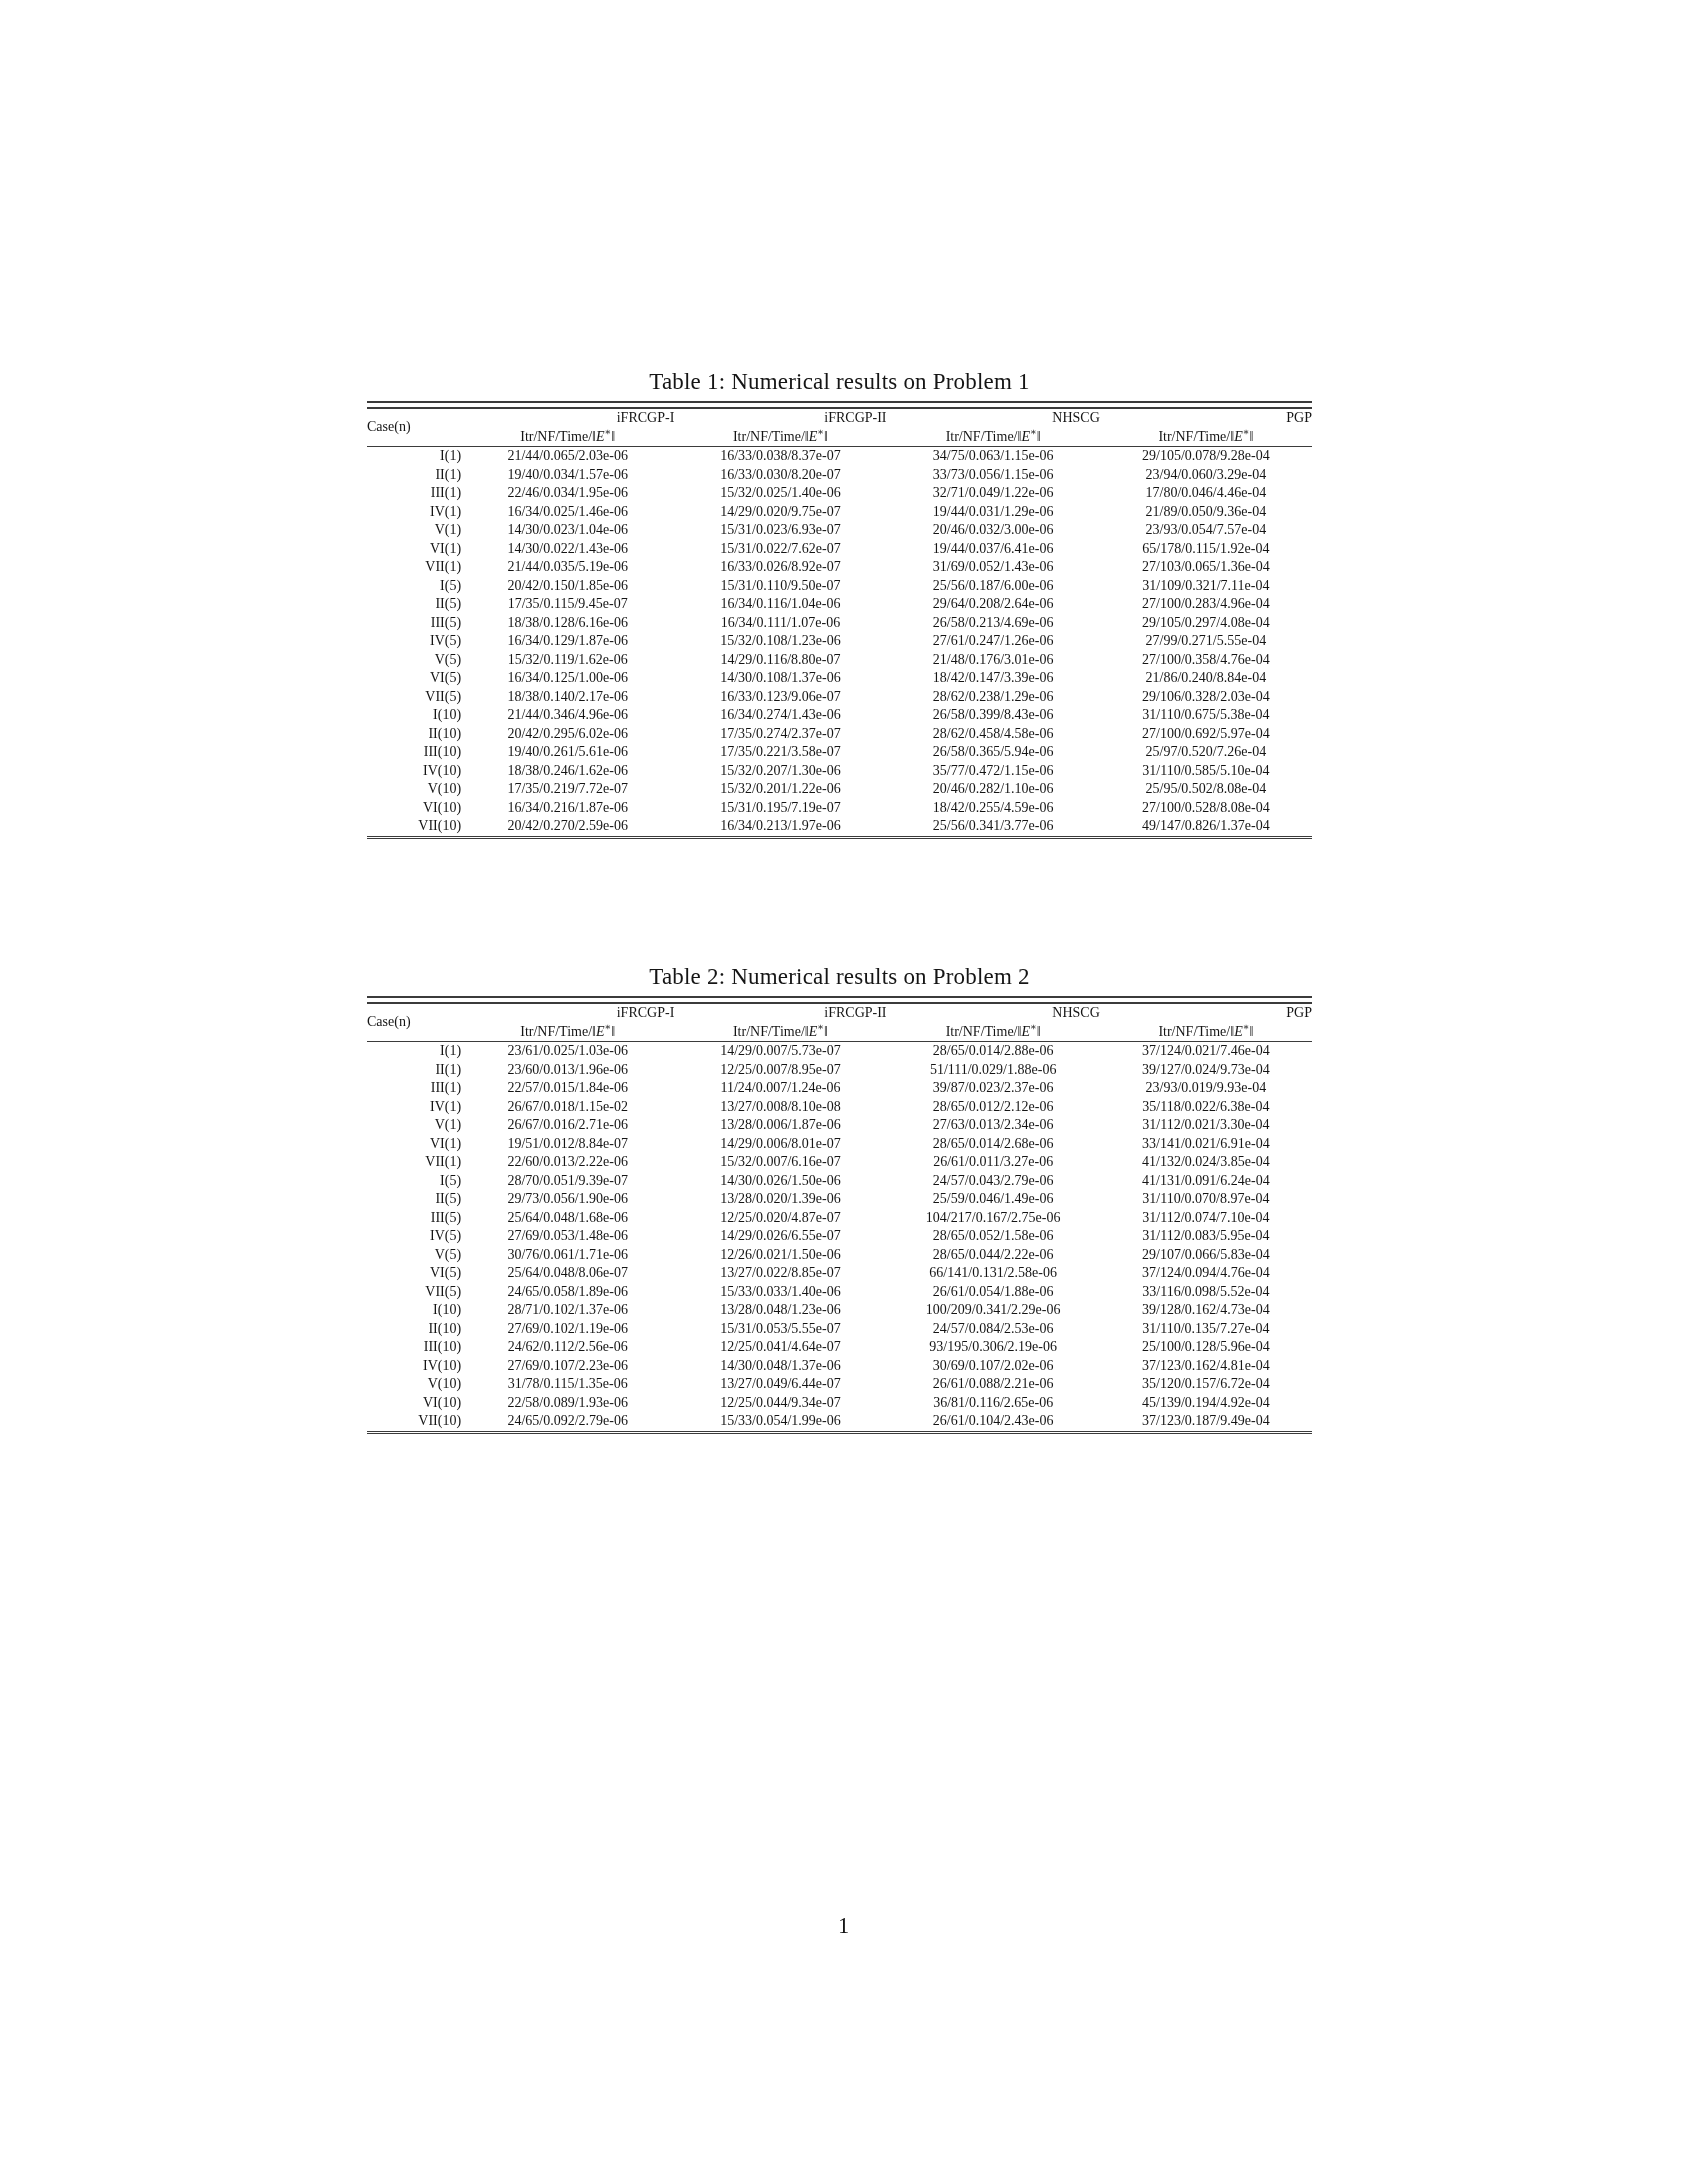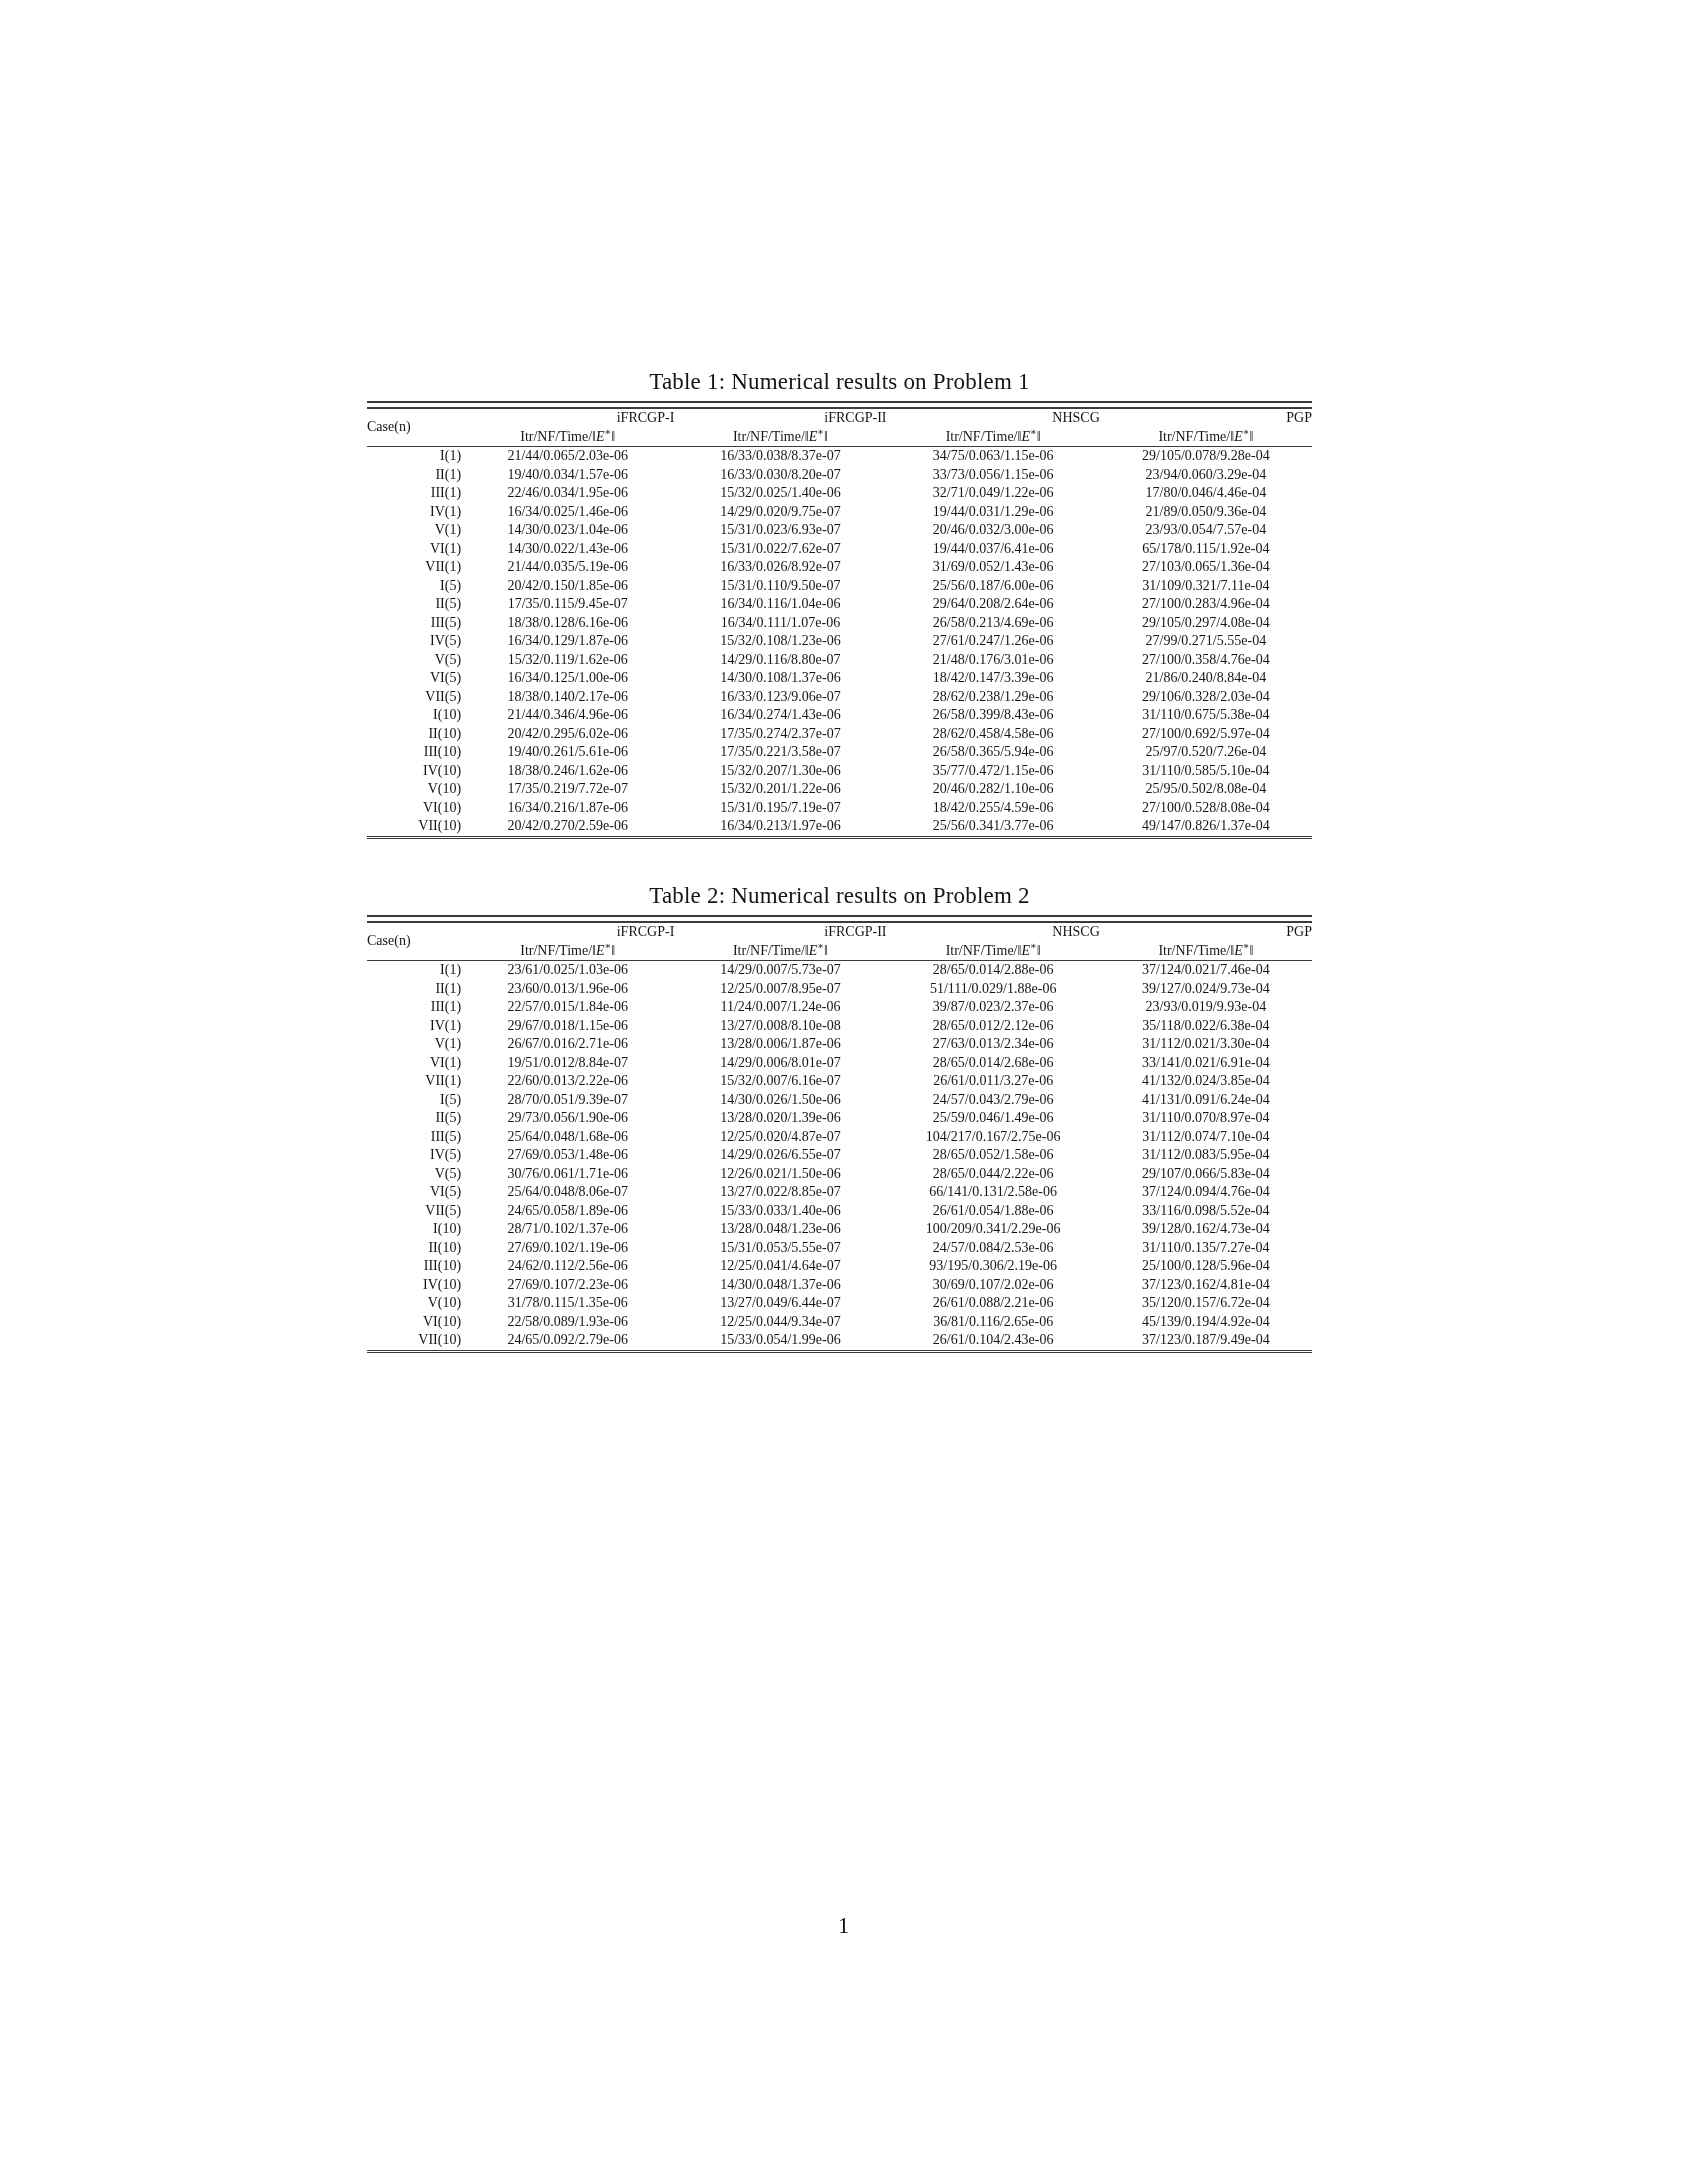--- a/index.html
+++ b/index.html
@@ -5,21 +5,21 @@
   html,body{margin:0;padding:0;background:#ffffff;}
   body{
     width:1687px;height:2183px;
     font-family:"Liberation Serif","DejaVu Serif",serif;
     color:#151515;
   }
   .page{position:relative;width:1687px;height:2183px;background:#ffffff;overflow:hidden;}
 
   .tbl-wrap{position:absolute;left:367px;width:945px;}
   #table1-section{top:368px;}
-  #table2-section{top:882px;}
+  #table2-section{top:963px;}
 
   .caption{
     text-align:center;
     font-size:23px;line-height:28px;
     margin:0 0 5px 0;
     letter-spacing:0.2px;
     white-space:nowrap;
   }
   .rule-extra{height:0;border-top:2px solid #3b3b3b;margin-bottom:4px;}
 
@@ -276,21 +276,21 @@
           </tr>
           <tr>
             <td class="case-cell">III(1)</td>
             <td>22/57/0.015/1.84e-06</td>
             <td>11/24/0.007/1.24e-06</td>
             <td>39/87/0.023/2.37e-06</td>
             <td>23/93/0.019/9.93e-04</td>
           </tr>
           <tr>
             <td class="case-cell">IV(1)</td>
-            <td>29/67/0.018/1.15e-06</td>
+            <td>26/67/0.018/1.15e-02</td>
             <td>13/27/0.008/8.10e-08</td>
             <td>28/65/0.012/2.12e-06</td>
             <td>35/118/0.022/6.38e-04</td>
           </tr>
           <tr>
             <td class="case-cell">V(1)</td>
             <td>26/67/0.016/2.71e-06</td>
             <td>13/28/0.006/1.87e-06</td>
             <td>27/63/0.013/2.34e-06</td>
             <td>31/112/0.021/3.30e-04</td>

